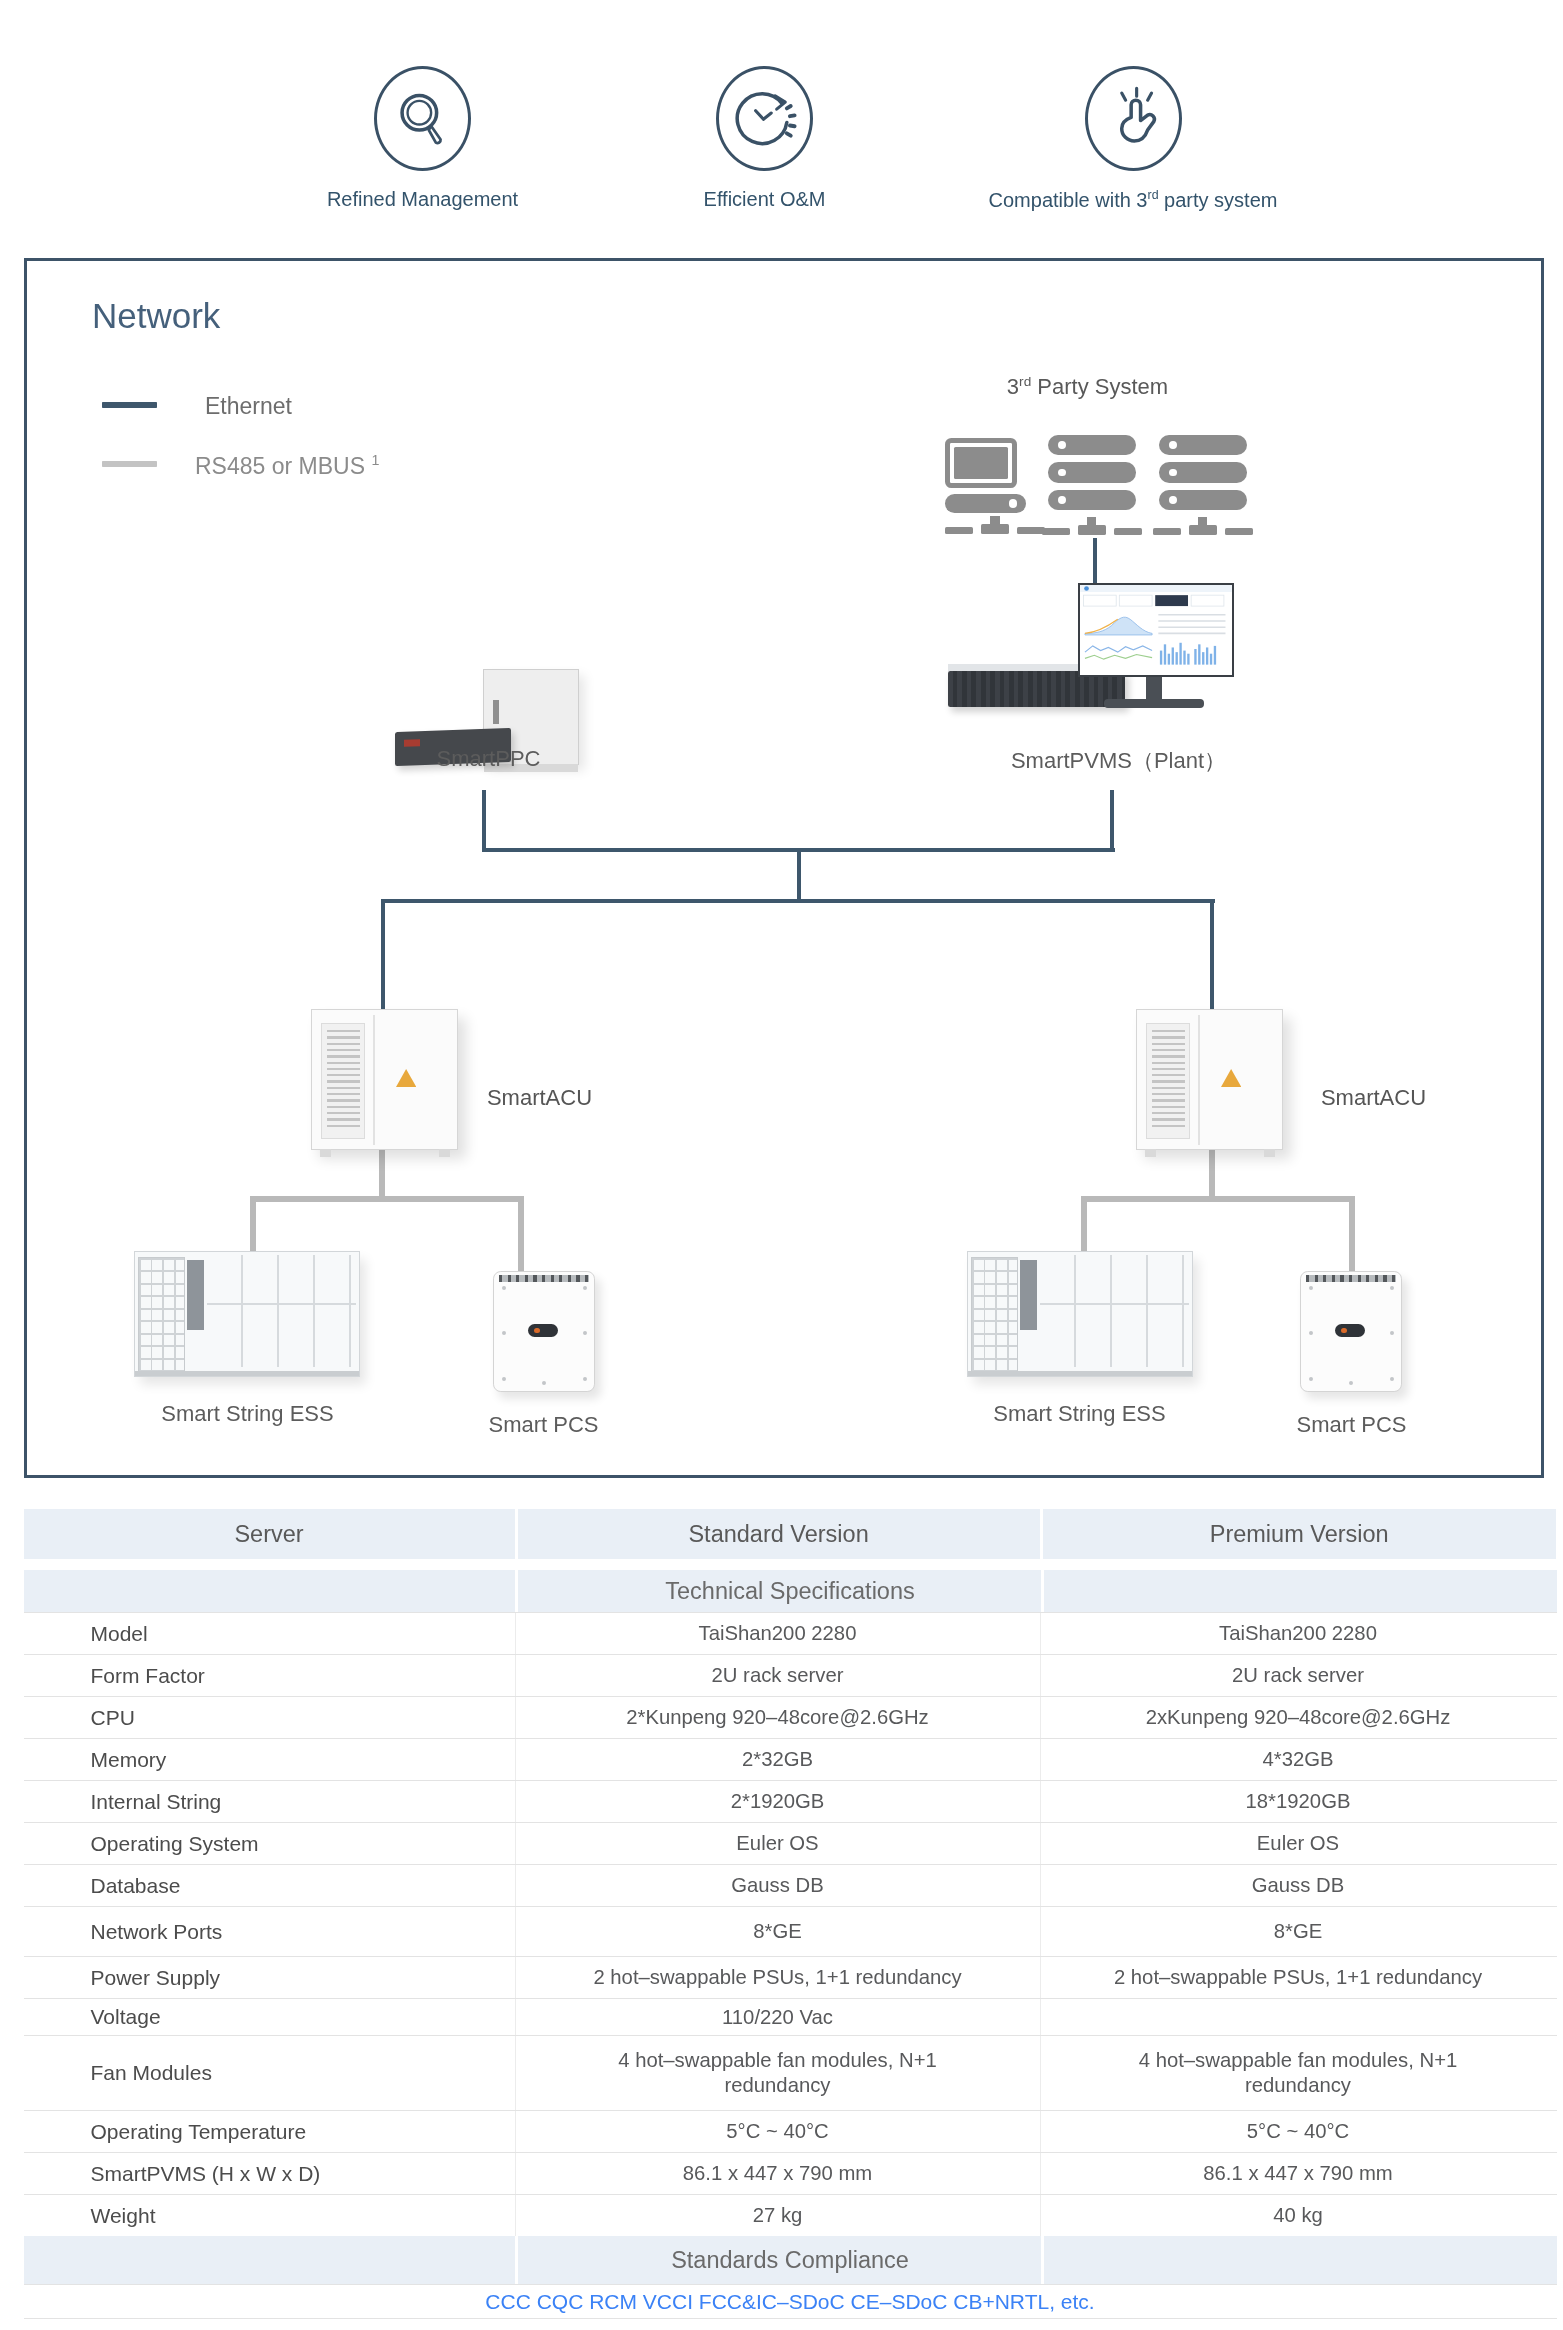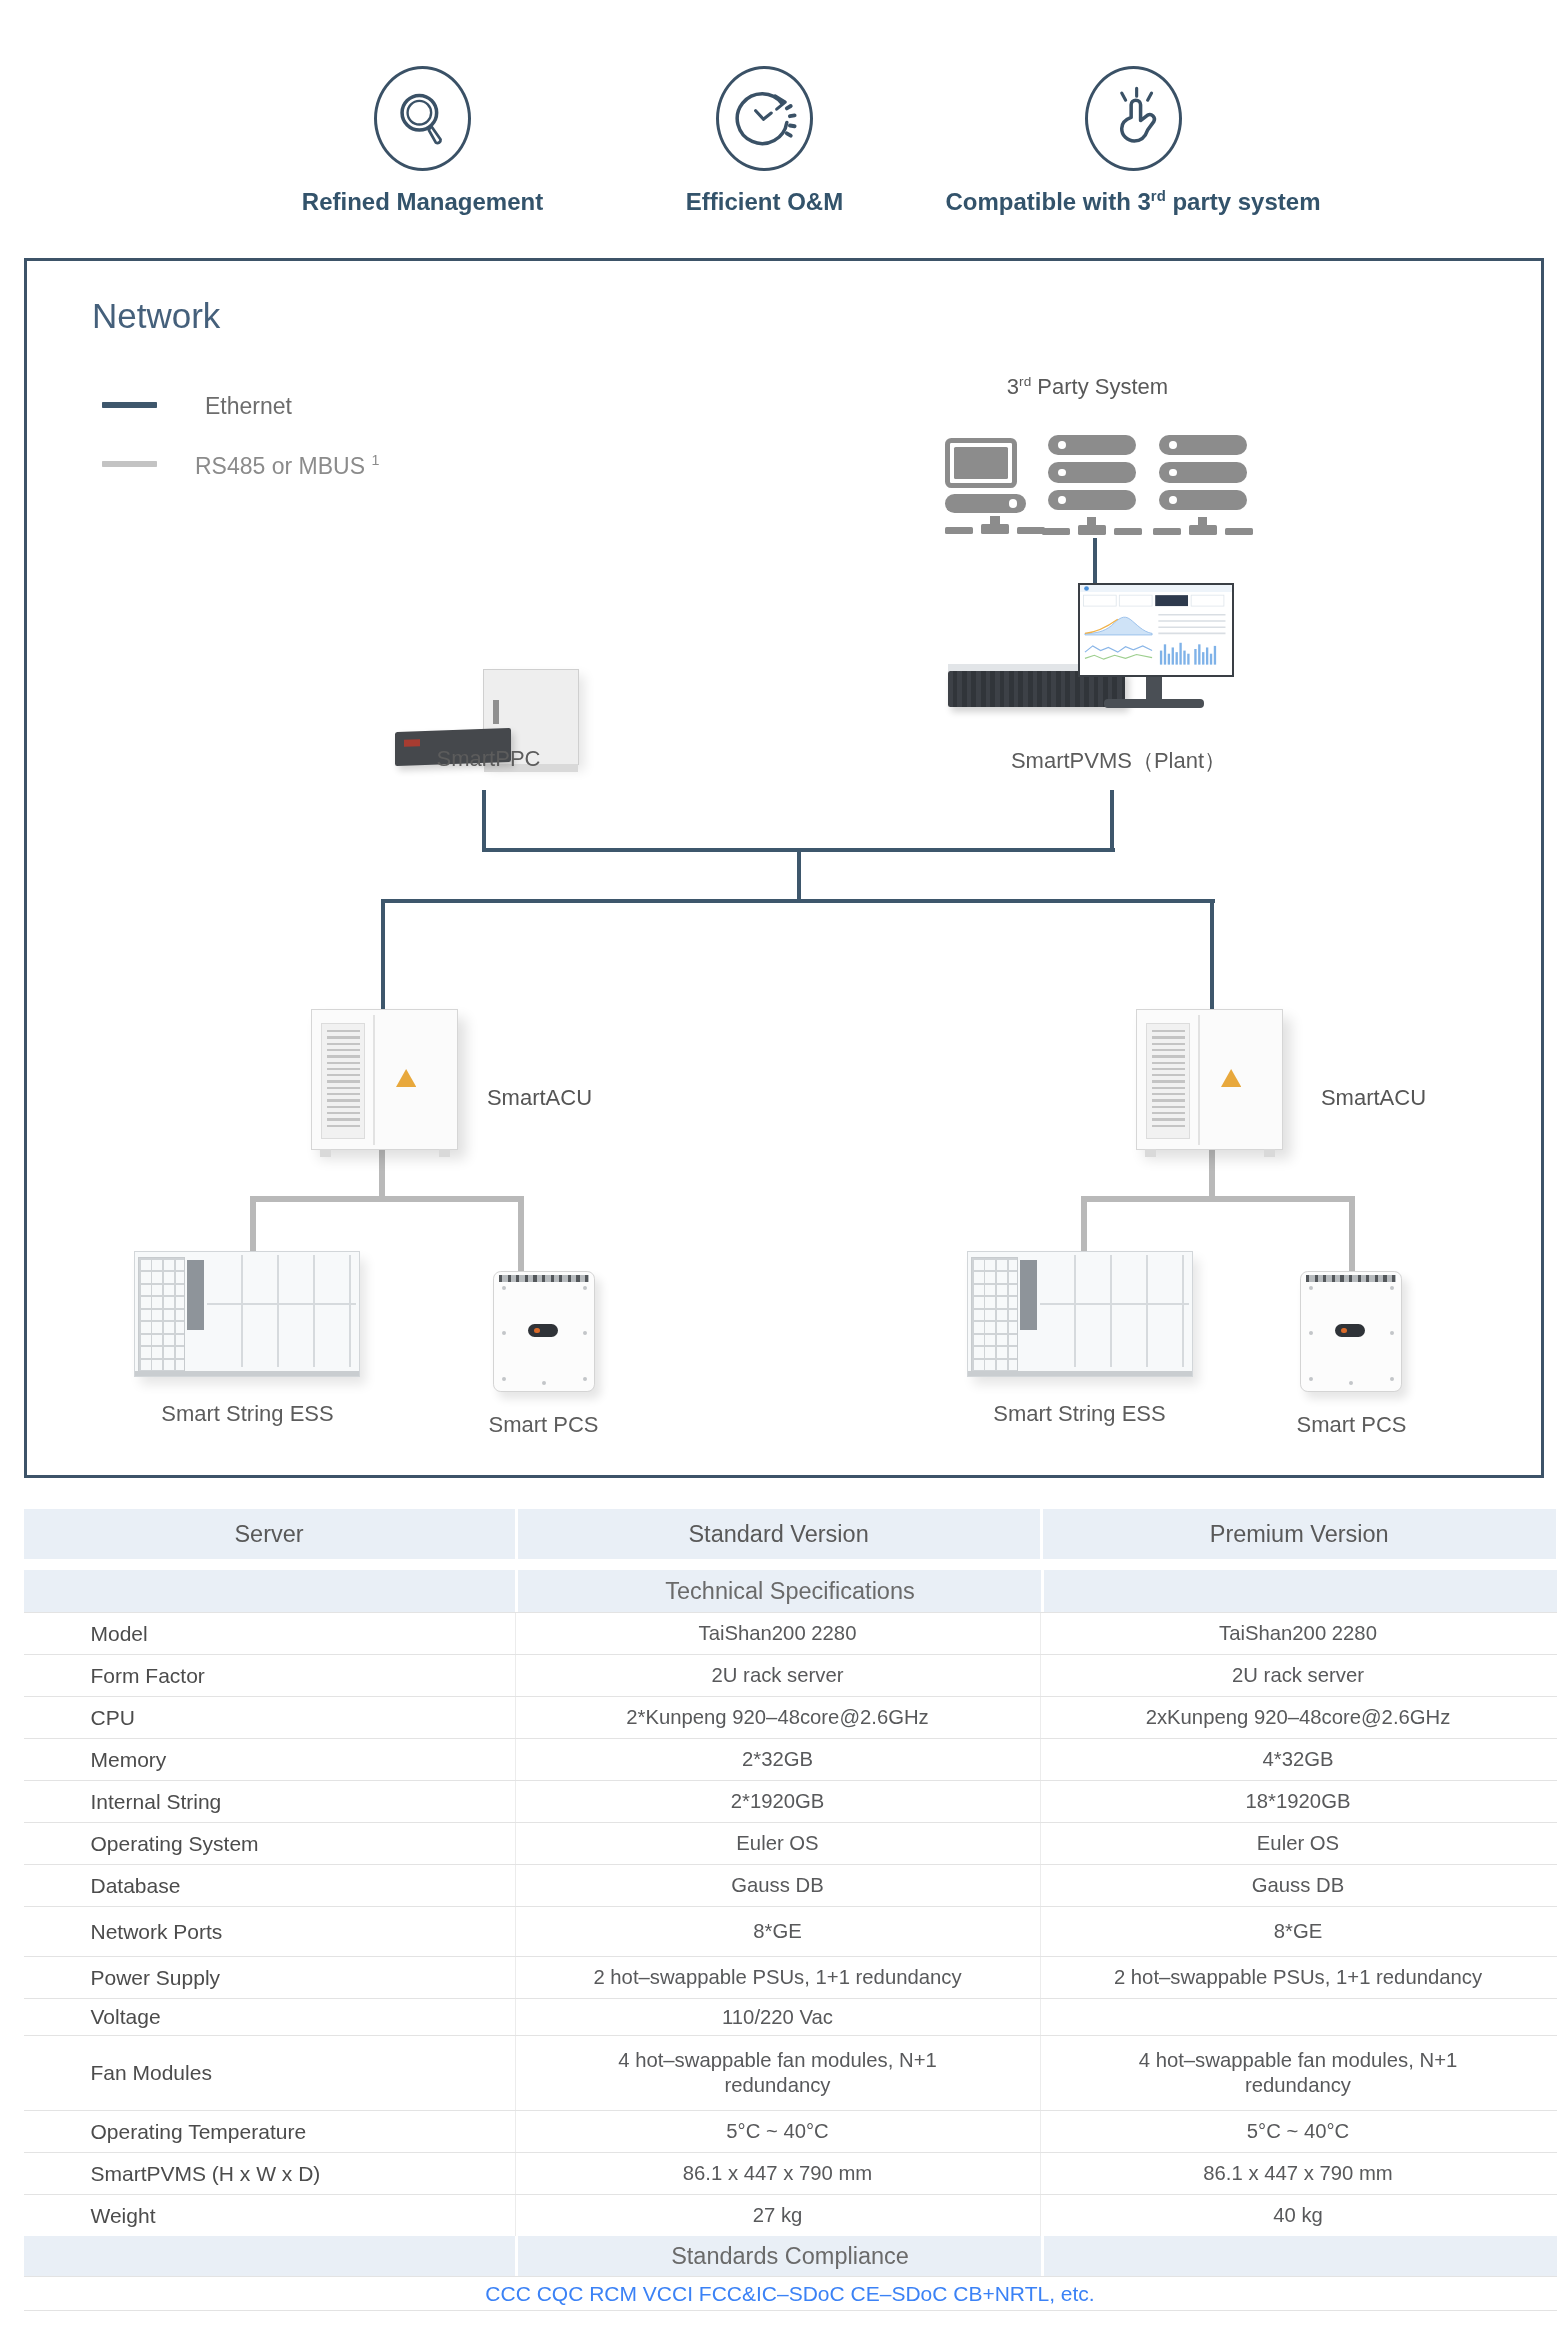--- a/index.html
+++ b/index.html
@@ -3,21 +3,21 @@
 <meta charset="utf-8">
 <style>
   html,body{margin:0;padding:0;background:#fff;}
   .page{position:relative;width:1564px;height:2330px;background:#fff;overflow:hidden;
         font-family:"Liberation Sans","DejaVu Sans",sans-serif;}
 
   
   .feature{position:absolute;top:66px;text-align:center;}
   .feature .circle{width:91px;height:99px;border:3.9px solid #3a5166;border-radius:50%;
         margin:0 auto;display:flex;align-items:center;justify-content:center;background:#fff;}
-  .feature .flabel{margin-top:17px;font-size:24px;font-weight:bold;color:#33536b;white-space:nowrap;}
+  .feature .flabel{margin-top:17px;font-size:20px;font-weight:normal;color:#33536b;white-space:nowrap;}
   .feature svg{stroke:#3a5166;fill:none;stroke-width:4.5;stroke-linecap:round;stroke-linejoin:round;}
   sup{font-size:0.62em;}
 
   
   .net-box{position:absolute;left:23.5px;top:258px;width:1514px;height:1214px;border:3.9px solid #3d5368;background:#fff;}
   .net-title{position:absolute;left:92px;top:296px;font-size:35px;color:#45607b;}
   .legend-swatch{position:absolute;height:6.3px;border-radius:0.8px;}
   .legend-label{position:absolute;font-size:23px;color:#707070;white-space:nowrap;}
 
   .ln{position:absolute;}
@@ -380,21 +380,21 @@
       <div class="lab">SmartPVMS (H x W x D)</div>
       <div class="val">86.1 x 447 x 790 mm</div>
       <div class="val">86.1 x 447 x 790 mm</div>
     </div>
     <div class="trow">
       <div class="lab">Weight</div>
       <div class="val">27 kg</div>
       <div class="val">40 kg</div>
     </div>
 
-    <div class="band" style="height:40px;">
+    <div class="band" style="height:48px;">
       <span>Standards Compliance</span>
       <span class="vsep" style="left:491px;"></span>
         <span class="vsep" style="left:1017px;"></span>
     </div>
     <div class="ccc-row">CCC CQC RCM VCCI  FCC&amp;IC–SDoC CE–SDoC CB+NRTL, etc.</div>
   </div>
 
 </div>
 
 

